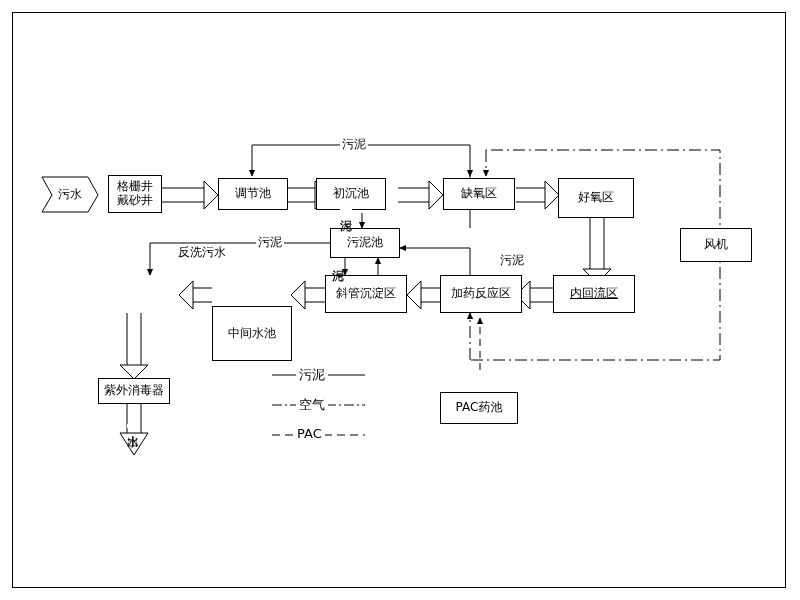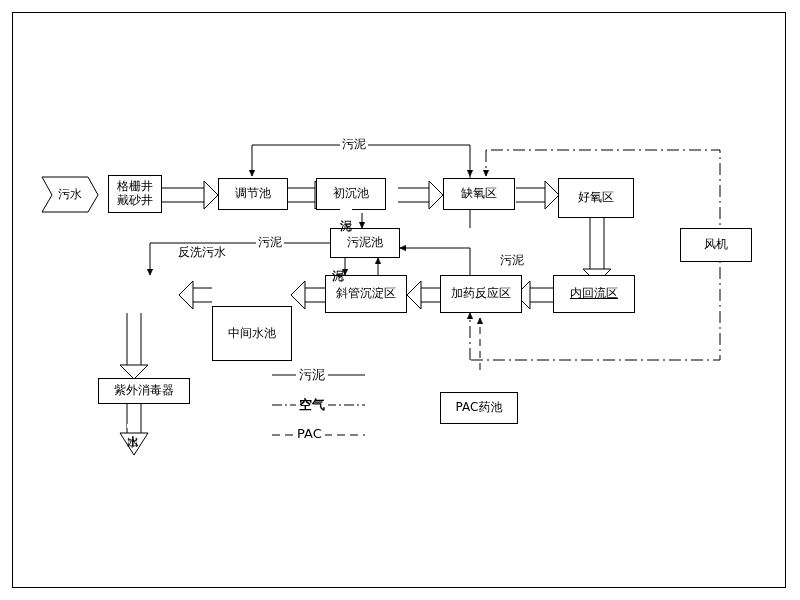--- a/index.html
+++ b/index.html
@@ -195,21 +195,21 @@
 
 
   <div class="box" style="left:212px; top:275px; width:80px; height:55px;margin-top:31px;">中间水池</div>
 
   <div class="box" style="left:325px; top:275px; width:82px; height:38px;">斜管沉淀区</div>
 
   <div class="box" style="left:440px; top:275px; width:82px; height:38px;">加药反应区</div>
 
   <div class="box" style="left:553px; top:275px; width:82px; height:38px;text-decoration:underline;">内回流区</div>
 
-  <div class="box" style="left:98px; top:378px; width:92px; height:26px;">紫外消毒器</div>
+  <div class="box" style="left:98px; top:378px; width:72px; height:26px;">紫外消毒器</div>
 
   <div class="box" style="left:440px; top:370px; width:78px; height:32px;margin-top:22px;">PAC药池</div>
 
   <div class="label" style="left:56px; top:186px;">污水</div>
 
   <div class="label vert" style="left:127px; top:424px;">出水</div>
 
   <div class="label" style="left:340px; top:136px;">污泥</div>
 
   <div class="label" style="left:176px; top:232px;margin-top:12px;">反洗污水</div>
@@ -217,17 +217,17 @@
   <div class="label" style="left:256px; top:234px;">污泥</div>
 
   <div class="label" style="left:498px; top:252px;">污泥</div>
 
   <div class="label vert" style="left:340px; top:208px;">污泥</div>
 
   <div class="label vert" style="left:332px; top:258px;">污泥</div>
 
   <div class="legend-label" style="left:296px; top:366px;">污泥</div>
 
-  <div class="legend-label" style="left:296px; top:396px;font-weight:bold;">空气</div>
+  <div class="legend-label" style="left:296px; top:396px;">空气</div>
 
   <div class="legend-label" style="left:294px; top:426px;">PAC</div>
 
 </div>
 
 </body></html>

